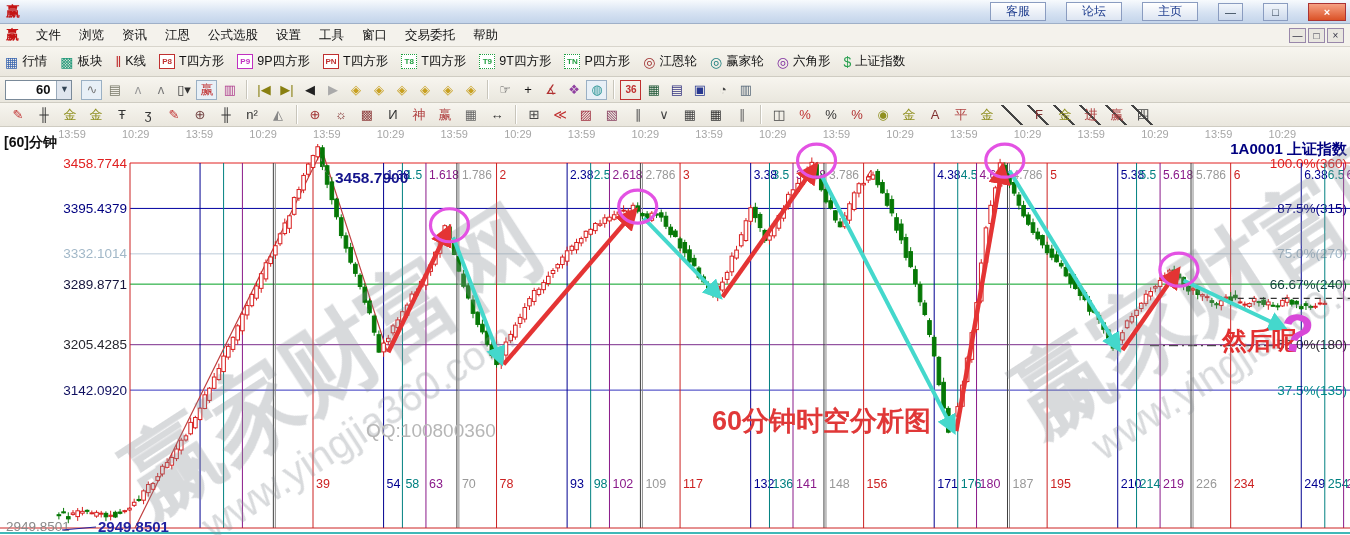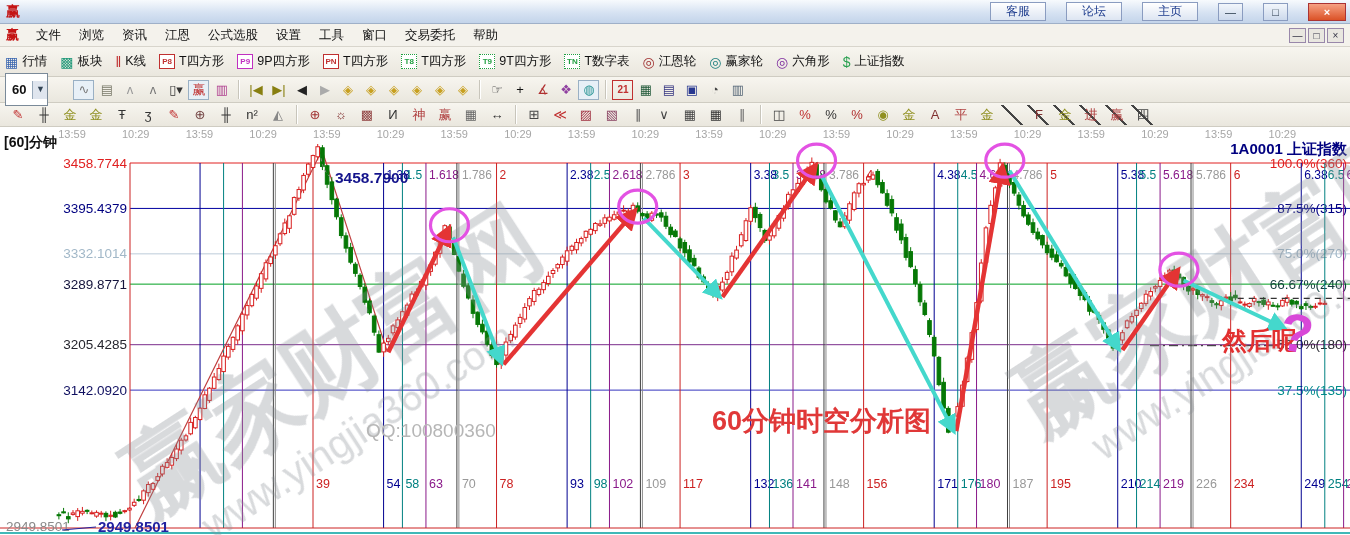--- a/index.html
+++ b/index.html
@@ -23,21 +23,21 @@
   .tb1 { height:30px; }
   .tb2 { height:26px; }
   .tb3 { height:24px; }
   .titem { display:flex; align-items:center; gap:4px; margin-right:13px; cursor:default; }
   .titem .tlabel { font-size:12.5px; color:#111; white-space:nowrap; }
   .gicon { font-size:14px; line-height:16px; }
   .boxicon { width:16px; height:15px; font-size:8px; font-weight:bold; line-height:13px; text-align:center; background:#fff; }
   .icon20 { width:21px; height:20px; display:flex; align-items:center; justify-content:center;
     font-size:13px; margin:0 1px; cursor:default; white-space:nowrap; }
   .icon20.pressed { border:1px solid #9ab0c4; background:#e8f0f7; }
-  .combo { display:flex; align-items:center; height:33px; border:1px solid #7a8a99; background:#fff; margin-right:24px; }
+  .combo { display:flex; align-items:center; height:20px; border:1px solid #7a8a99; background:#fff; margin-right:8px;padding-left:24px; }
   .combo .cval { font-size:13px; font-weight:bold; padding:0 6px; color:#111; }
   .combo .carr { width:15px; height:18px; background:#dfe5ee; border-left:1px solid #9ab; font-size:9px; text-align:center; line-height:17px; color:#345; }
   .vsep { width:1px; height:19px; background:#c8c5bb; box-shadow:1px 0 0 #fff; margin:0 5px; }
   .dicon { width:24px; height:20px; display:flex; align-items:center; justify-content:center; font-size:13px; margin:0 1px; cursor:default; }
   .dicon.diagbg { background:linear-gradient(45deg,transparent 45%,#444 45%,#444 51%,transparent 51%); }
   .chart-area { position:relative; width:1350px; height:408px; background:#fff; }
   svg text { font-family:"Liberation Sans","DejaVu Sans",sans-serif; }
 </style>
 </head>
 <body>
@@ -103,21 +103,21 @@
     <span class="titem">
       <span class="boxicon" style="border: 1px dotted rgb(32, 160, 64); color: rgb(32, 160, 64);">T8</span>
       <span class="tlabel">T四方形</span>
     </span>
     <span class="titem">
       <span class="boxicon" style="border: 1px dotted rgb(32, 160, 64); color: rgb(32, 160, 64);">T9</span>
       <span class="tlabel">9T四方形</span>
     </span>
     <span class="titem">
       <span class="boxicon" style="border: 1px dotted rgb(32, 160, 64); color: rgb(32, 160, 64);">TN</span>
-      <span class="tlabel">T数字表</span>
+      <span class="tlabel">P四方形</span>
     </span>
     <span class="titem">
       <span class="gicon" style="color: rgb(160, 48, 48);">◎</span>
       <span class="tlabel">江恩轮</span>
     </span>
     <span class="titem">
       <span class="gicon" style="color: rgb(32, 128, 128);">◎</span>
       <span class="tlabel">赢家轮</span>
     </span>
     <span class="titem">
@@ -154,21 +154,21 @@
       <span class="icon20" style="color: rgb(200, 160, 32);">◈</span>
       <span class="icon20" style="color: rgb(200, 160, 32);">◈</span>
       <span class="icon20" style="color: rgb(200, 160, 32);">◈</span>
       <span class="vsep"></span>
       <span class="icon20" style="color: rgb(85, 85, 85);">☞</span>
       <span class="icon20" style="color: rgb(17, 17, 17);">+</span>
       <span class="icon20" style="color: rgb(176, 48, 48);">∡</span>
       <span class="icon20" style="color: rgb(144, 64, 160);">❖</span>
       <span class="icon20 pressed" style="color: rgb(32, 144, 144);">◍</span>
       <span class="vsep"></span>
-      <span class="icon20" style="color: rgb(192, 48, 48); border: 1px solid rgb(192, 48, 48); font-size: 10px; font-weight: bold;">21</span>
+      <span class="icon20" style="color: rgb(192, 48, 48); border: 1px solid rgb(192, 48, 48); font-size: 10px; font-weight: bold;">36</span>
       <span class="icon20" style="color: rgb(32, 88, 56);">▦</span>
       <span class="icon20" style="color: rgb(51, 51, 128);">▤</span>
       <span class="icon20" style="color: rgb(40, 56, 144);">▣</span>
       <span class="icon20" style="color: rgb(68, 68, 68);">◔</span>
       <span class="icon20" style="color: rgb(85, 102, 119);">▥</span>
     </span>
 </div>
 
 <div class="toolbar tb3" id="toolbar-draw">
     <span class="dicon" style="color: rgb(192, 48, 48);">✎</span>

